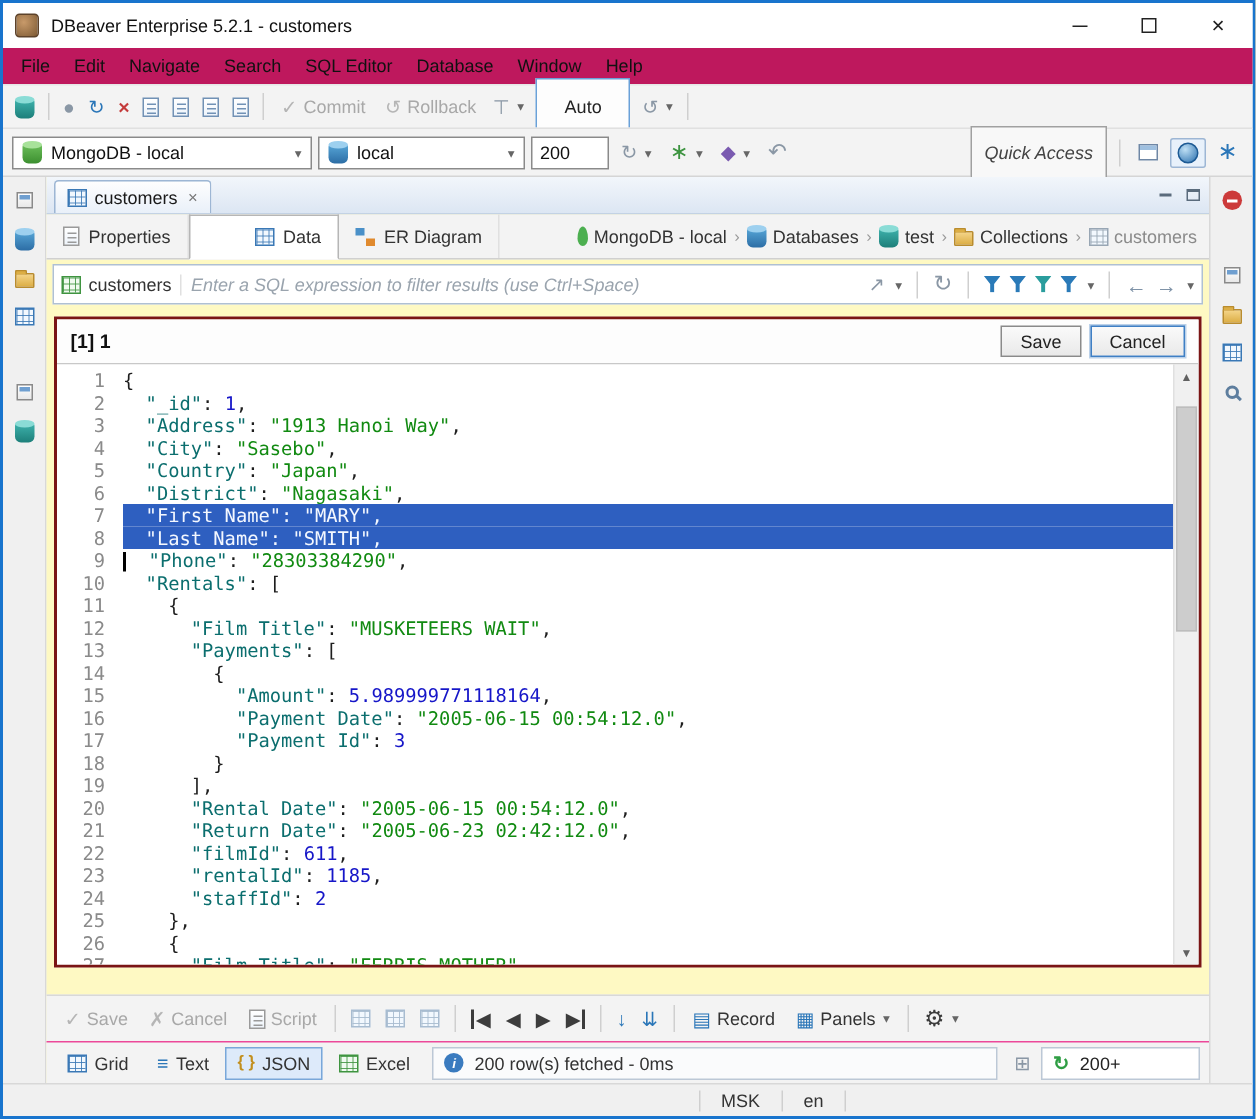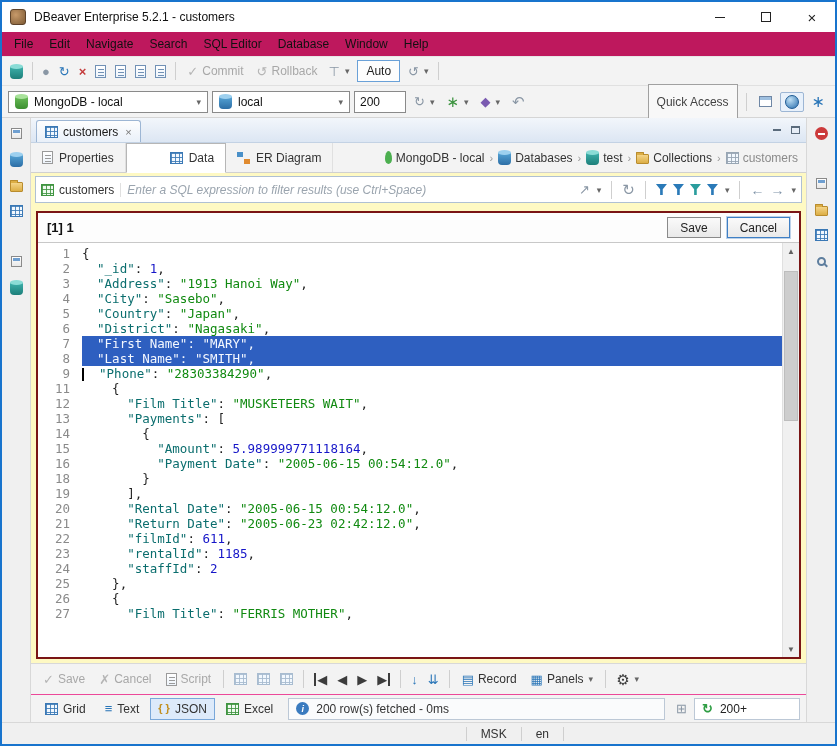--- a/index.html
+++ b/index.html
@@ -61,22 +61,22 @@
 .win-ico::after{content:"";position:absolute;top:0;left:0;right:0;height:3px;background:#9fc0e0;}
 .er-ico{width:13px;height:12px;position:relative;flex:none;}
 .er-ico::before{content:"";position:absolute;top:0;left:0;width:6px;height:5px;background:#4a90c8;}
 .er-ico::after{content:"";position:absolute;bottom:0;right:0;width:6px;height:5px;background:#e08a2e;}
 .mongo{width:7px;height:13px;background:#4caf50;border-radius:50% 50% 50% 50%/62% 62% 38% 38%;flex:none;}
 
 
 .combo{height:22px;background:#fff;border:1px solid #8a8a8a;display:flex;align-items:center;gap:6px;padding:0 6px;}
 .combo-text{flex:1;white-space:nowrap;overflow:hidden;color:#111;}
 .fetch-input{width:52px;height:22px;border:1px solid #8a8a8a;padding:0 5px;font:12px "Liberation Sans",sans-serif;color:#111;}
-.autobtn{height:22px;padding:0 8px;display:flex;align-items:center;border:1px solid #6aa1d8;background:#fdfdfd;margin:0 3px;color:#222;}
-.qa-btn{height:36px;padding:0 8px;display:flex;align-items:center;border:1px solid #a0a0a0;background:#f8f8f8;color:#444;}
+.autobtn{height:38px;padding:0 18px;display:flex;align-items:center;border:1px solid #6aa1d8;background:#fdfdfd;margin:0 3px;color:#222;}
+.qa-btn{height:36px;padding:0 8px;display:flex;align-items:center;border:1px solid #a0a0a0;background:#f8f8f8;color:#444;font-style:italic;}
 
 
 .main{flex:1;display:flex;min-height:0;}
 .side-strip{width:29px;background:#f0f0f0;display:flex;flex-direction:column;align-items:center;padding-top:6px;gap:8px;flex:none;}
 .side-strip.left{border-right:1px solid #d8d8d8;}
 .side-strip.right{border-left:1px solid #d8d8d8;}
 .gap{height:16px;}
 .sbtn{display:flex;align-items:center;justify-content:center;width:22px;height:18px;}
 .center{flex:1;display:flex;flex-direction:column;min-width:0;background:#fef9c3;}
 
@@ -101,21 +101,21 @@
 
 .filterbar{height:27px;margin:3px 4px;border:1px solid #afc0d3;display:flex;align-items:center;background:#fff;padding:0 5px;gap:6px;flex:none;}
 .fb-left{display:flex;align-items:center;gap:5px;padding-right:6px;border-right:1px solid #e0e0e0;}
 .fb-table{color:#333;}
 .fb-input{flex:1;border:none;outline:none;font:italic 12px "Liberation Sans",sans-serif;color:#444;min-width:0;}
 .fb-input::placeholder{color:#9aa4ae;font-style:italic;}
 .fb-icons{display:flex;align-items:center;gap:6px;}
 .navarrow{color:#7f93a8;font-size:14px;}
 
 
-.value-panel{flex:1;margin:5px 5px 4px 5px;border:2px solid #7a1515;display:flex;flex-direction:column;min-height:0;background:#fff;}
+.value-panel{flex:1;margin:5px 5px 18px 5px;border:2px solid #7a1515;display:flex;flex-direction:column;min-height:0;background:#fff;}
 .vp-header{height:30px;display:flex;align-items:center;padding:0 9px;gap:8px;border-bottom:1px solid #c8c8c8;background:#fdfdfd;flex:none;}
 .vp-title{font-weight:bold;font-size:13px;color:#111;}
 .vp-buttons{margin-left:auto;display:flex;gap:6px;}
 .btn{height:21px;padding:0 12px;display:flex;align-items:center;border:1px solid #8a8a8a;background:linear-gradient(#fafafa,#e9e9e9);font-size:12px;color:#222;}
 .btn.default{border-color:#3f7fc4;box-shadow:0 0 0 1px rgba(63,127,196,.35);}
 
 
 .code-wrap{flex:1;display:flex;min-height:0;}
 .code-scroll{flex:1;overflow:hidden;padding-top:3px;background:#fff;min-width:0;}
 .code-line{display:flex;height:15px;font-family:"DejaVu Sans Mono",monospace;font-size:12.5px;line-height:15px;white-space:pre;}
@@ -389,26 +389,28 @@
             <div>
                 <div class="code-line"><span class="ln">1</span><span class="lt"><span class="pl">{</span></span></div>
                 <div class="code-line"><span class="ln">2</span><span class="lt"><span class="pl">  </span><span class="ky">"_id"</span><span class="pl">: </span><span class="nu">1</span><span class="pl">,</span></span></div>
                 <div class="code-line"><span class="ln">3</span><span class="lt"><span class="pl">  </span><span class="ky">"Address"</span><span class="pl">: </span><span class="st">"1913 Hanoi Way"</span><span class="pl">,</span></span></div>
                 <div class="code-line"><span class="ln">4</span><span class="lt"><span class="pl">  </span><span class="ky">"City"</span><span class="pl">: </span><span class="st">"Sasebo"</span><span class="pl">,</span></span></div>
                 <div class="code-line"><span class="ln">5</span><span class="lt"><span class="pl">  </span><span class="ky">"Country"</span><span class="pl">: </span><span class="st">"Japan"</span><span class="pl">,</span></span></div>
                 <div class="code-line"><span class="ln">6</span><span class="lt"><span class="pl">  </span><span class="ky">"District"</span><span class="pl">: </span><span class="st">"Nagasaki"</span><span class="pl">,</span></span></div>
                 <div class="code-line sel"><span class="ln">7</span><span class="lt"><span class="pl">  </span><span class="ky">"First Name"</span><span class="pl">: </span><span class="st">"MARY"</span><span class="pl">,</span></span></div>
                 <div class="code-line sel"><span class="ln">8</span><span class="lt"><span class="pl">  </span><span class="ky">"Last Name"</span><span class="pl">: </span><span class="st">"SMITH"</span><span class="pl">,</span></span></div>
                 <div class="code-line"><span class="ln">9</span><span class="lt"><span class="caret-bar"></span><span class="pl">  </span><span class="ky">"Phone"</span><span class="pl">: </span><span class="st">"28303384290"</span><span class="pl">,</span></span></div>
+                <div class="code-line"><span class="ln">10</span><span class="lt"><span class="pl">  </span><span class="ky">"Rentals"</span><span class="pl">: [</span></span></div>
                 <div class="code-line"><span class="ln">11</span><span class="lt"><span class="pl">    {</span></span></div>
                 <div class="code-line"><span class="ln">12</span><span class="lt"><span class="pl">      </span><span class="ky">"Film Title"</span><span class="pl">: </span><span class="st">"MUSKETEERS WAIT"</span><span class="pl">,</span></span></div>
                 <div class="code-line"><span class="ln">13</span><span class="lt"><span class="pl">      </span><span class="ky">"Payments"</span><span class="pl">: [</span></span></div>
                 <div class="code-line"><span class="ln">14</span><span class="lt"><span class="pl">        {</span></span></div>
                 <div class="code-line"><span class="ln">15</span><span class="lt"><span class="pl">          </span><span class="ky">"Amount"</span><span class="pl">: </span><span class="nu">5.989999771118164</span><span class="pl">,</span></span></div>
                 <div class="code-line"><span class="ln">16</span><span class="lt"><span class="pl">          </span><span class="ky">"Payment Date"</span><span class="pl">: </span><span class="st">"2005-06-15 00:54:12.0"</span><span class="pl">,</span></span></div>
+                <div class="code-line"><span class="ln">17</span><span class="lt"><span class="pl">          </span><span class="ky">"Payment Id"</span><span class="pl">: </span><span class="nu">3</span></span></div>
                 <div class="code-line"><span class="ln">18</span><span class="lt"><span class="pl">        }</span></span></div>
                 <div class="code-line"><span class="ln">19</span><span class="lt"><span class="pl">      ],</span></span></div>
                 <div class="code-line"><span class="ln">20</span><span class="lt"><span class="pl">      </span><span class="ky">"Rental Date"</span><span class="pl">: </span><span class="st">"2005-06-15 00:54:12.0"</span><span class="pl">,</span></span></div>
                 <div class="code-line"><span class="ln">21</span><span class="lt"><span class="pl">      </span><span class="ky">"Return Date"</span><span class="pl">: </span><span class="st">"2005-06-23 02:42:12.0"</span><span class="pl">,</span></span></div>
                 <div class="code-line"><span class="ln">22</span><span class="lt"><span class="pl">      </span><span class="ky">"filmId"</span><span class="pl">: </span><span class="nu">611</span><span class="pl">,</span></span></div>
                 <div class="code-line"><span class="ln">23</span><span class="lt"><span class="pl">      </span><span class="ky">"rentalId"</span><span class="pl">: </span><span class="nu">1185</span><span class="pl">,</span></span></div>
                 <div class="code-line"><span class="ln">24</span><span class="lt"><span class="pl">      </span><span class="ky">"staffId"</span><span class="pl">: </span><span class="nu">2</span></span></div>
                 <div class="code-line"><span class="ln">25</span><span class="lt"><span class="pl">    },</span></span></div>
                 <div class="code-line"><span class="ln">26</span><span class="lt"><span class="pl">    {</span></span></div>
                 <div class="code-line"><span class="ln">27</span><span class="lt"><span class="pl">      </span><span class="ky">"Film Title"</span><span class="pl">: </span><span class="st">"FERRIS MOTHER"</span><span class="pl">,</span></span></div>

